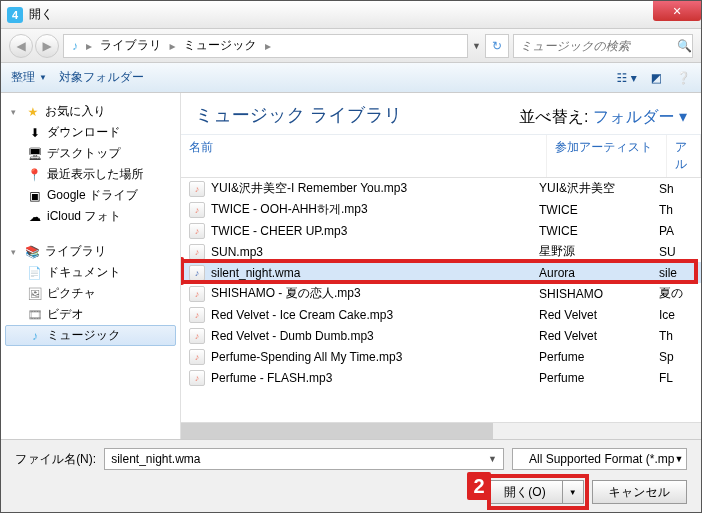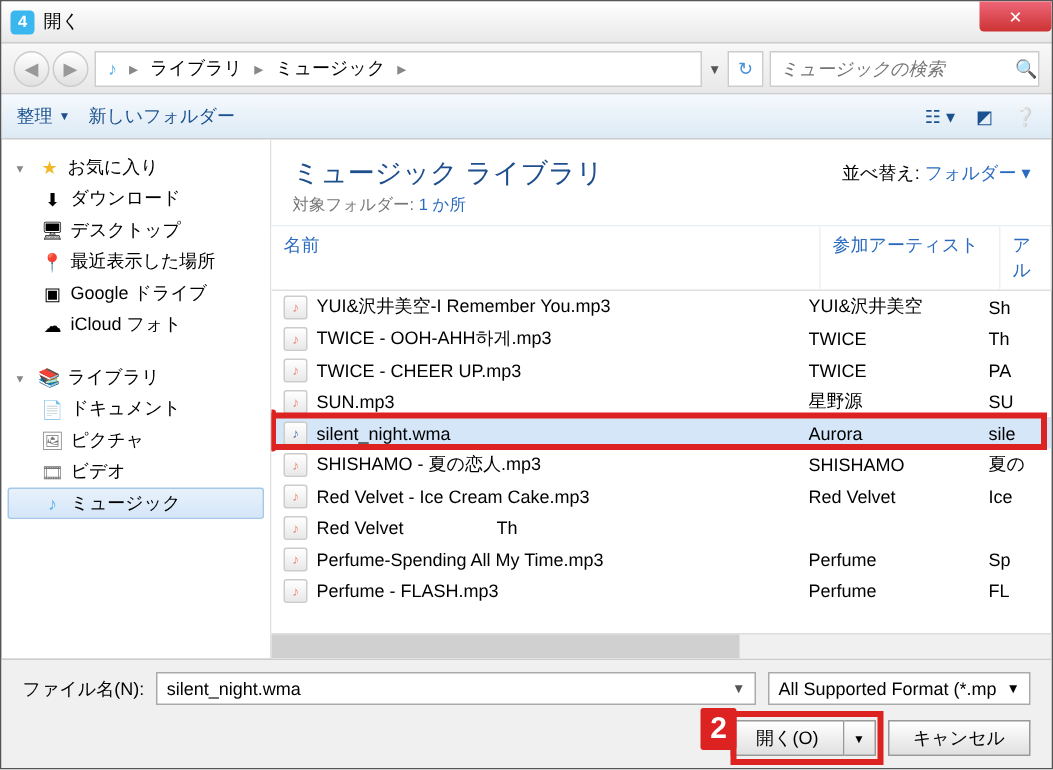--- a/index.html
+++ b/index.html
@@ -33,21 +33,21 @@
 .tree-item { display: flex; align-items: center; gap: 4px; padding: 2px 6px 2px 22px; cursor: pointer; }
 .tree-item.active { background: linear-gradient(#e8f1fb,#d5e6f8); border: 1px solid #a5c8e8; border-radius: 2px; padding: 1px 5px 1px 21px; }
 .tree-item .glyph { width: 16px; text-align: center; }
 .fav-star { color: #f2b824; }
 .folder-icon { color: #f2cd5d; }
 .maincol { flex: 1; display: flex; flex-direction: column; background: #fff; position: relative; }
 .libhead { padding: 10px 14px 6px 14px; border-bottom: 1px solid #e8edf2; display: flex; justify-content: space-between; align-items: flex-start; }
 .libhead h1 { color: #1e4e8c; font-size: 18px; font-weight: normal; }
 .libhead .sub { font-size: 11px; color: #777; margin-top: 2px; }
 .libhead .sub a { color: #2a6bbf; text-decoration: none; }
-.libhead .sortby { font-size: 12px; margin-top: 4px; margin-left: 24px; }
+.libhead .sortby { font-size: 16px; margin-top: 4px; margin-left: 24px; }
 .libhead .sortby a { color: #2a6bbf; text-decoration: none; }
 .cols { display: flex; border-bottom: 1px solid #e0e0e0; background: #fff; }
 .cols .col { padding: 4px 8px; color: #2a6bbf; font-size: 12px; cursor: pointer; border-right: 1px solid #f0f0f0; }
 .col-name { flex: 1; }
 .col-artist { width: 120px; }
 .col-album { width: 34px; overflow: hidden; }
 .filelist { flex: 1; overflow: hidden; position: relative; }
 .row { display: flex; align-items: center; padding: 2px 8px; height: 21px; cursor: pointer; }
 .row.selected { background: #d5e6f8; }
 .row .fic { width: 16px; height: 16px; margin-right: 6px; flex-shrink: 0; background: linear-gradient(#fff,#e8e8e8); border: 1px solid #ccc; border-radius: 2px; display: flex; align-items: center; justify-content: center; font-size: 9px; color: #e87; }
@@ -56,21 +56,21 @@
 .row .fartist { width: 120px; overflow: hidden; text-overflow: ellipsis; white-space: nowrap; }
 .row .falbum { width: 34px; overflow: hidden; white-space: nowrap; }
 .hscroll { height: 17px; background: #f0f0f0; border-top: 1px solid #ddd; position: relative; }
 .hscroll .thumb { position: absolute; left: 0; width: 60%; height: 100%; background: #d0d0d0; }
 .bottom { background: #f0f0f0; padding: 8px 14px; border-top: 1px solid #ccc; display: flex; flex-direction: column; gap: 10px; }
 .filerow { display: flex; align-items: center; gap: 8px; }
 .filerow label { min-width: 80px; text-align: right; }
 .combo { flex: 1; height: 22px; border: 1px solid #aaa; background: #fff; display: flex; align-items: center; padding: 0 6px; }
 .combo input { border: none; outline: none; flex: 1; font-size: 12px; }
 .combo .dd { font-size: 9px; color: #555; cursor: pointer; }
-.filter { width: 175px; height: 22px; border: 1px solid #aaa; background: #fff; display: flex; align-items: center; padding: 0 6px; justify-content: space-between; cursor: pointer; overflow: hidden; white-space: nowrap; }
+.filter { width: 175px; height: 22px; border: 1px solid #aaa; background: #fff; display: flex; align-items: center; padding: 0 16px; justify-content: space-between; cursor: pointer; overflow: hidden; white-space: nowrap; }
 .btnrow { display: flex; justify-content: flex-end; gap: 8px; }
 .btn-group { display: flex; }
 .btn { height: 24px; border: 1px solid #999; background: linear-gradient(#fff,#e0e0e0); padding: 10px 16px; display: flex; align-items: center; cursor: pointer; font-size: 12px; }
 .btn.split { padding: 0 6px; border-left: none; }
 .callout { position: absolute; border: 4px solid #d22; pointer-events: none; }
 .callout .num { position: absolute; left: -24px; top: -6px; width: 24px; height: 28px; background: #d22; color: #fff; display: flex; align-items: center; justify-content: center; font-size: 20px; font-weight: bold; border-radius: 2px; }
 .callout.c1 { left: 198px; top: 0px; width: 462px; height: 26px; }
 .callout.c2 { left: 0px; top: -6px; width: 102px; height: 36px; }
 </style>
 </head>
@@ -104,21 +104,21 @@
       <span class="sicon">🔍</span>
     </div>
   </div>
 
   <div class="toolbar">
     <div class="tool">
       <span>整理</span>
       <span style="font-size:8px">▼</span>
     </div>
     <div class="tool">
-      <span>新しいフォルダー</span>
+      <span>対象フォルダー</span>
     </div>
     <div class="spacer"></div>
     <div class="view-icons">
       <span>☷ ▾</span>
       <span>◩</span>
       <span style="color:#5a9bd4">❔</span>
     </div>
   </div>
 
   <div class="body">
@@ -177,24 +177,20 @@
               <span>ミュージック</span>
             </div>
           </div>
       </div>
     </div>
 
     <div class="maincol">
       <div class="libhead">
         <div>
           <h1>ミュージック ライブラリ</h1>
-          <div class="sub">
-            <span>対象フォルダー: </span>
-            <a href="#">1 か所</a>
-          </div>
         </div>
         <div class="sortby">
           <span>並べ替え:</span>
           <a href="#">
             <span>フォルダー</span> ▾
           </a>
         </div>
       </div>
       <div class="cols">
         <div class="col col-name">名前</div>
@@ -242,20 +238,21 @@
             <div class="falbum">夏の</div>
           </div>
           <div class="row" style="position: relative;">
             <div class="fic ">♪</div>
             <div class="fname">Red Velvet - Ice Cream Cake.mp3</div>
             <div class="fartist">Red Velvet</div>
             <div class="falbum">Ice</div>
           </div>
           <div class="row" style="position: relative;">
             <div class="fic ">♪</div>
+            <div class="fname">Red Velvet - Dumb Dumb.mp3</div>
             <div class="fartist">Red Velvet</div>
             <div class="falbum">Th</div>
           </div>
           <div class="row" style="position: relative;">
             <div class="fic ">♪</div>
             <div class="fname">Perfume-Spending All My Time.mp3</div>
             <div class="fartist">Perfume</div>
             <div class="falbum">Sp</div>
           </div>
           <div class="row" style="position: relative;">

